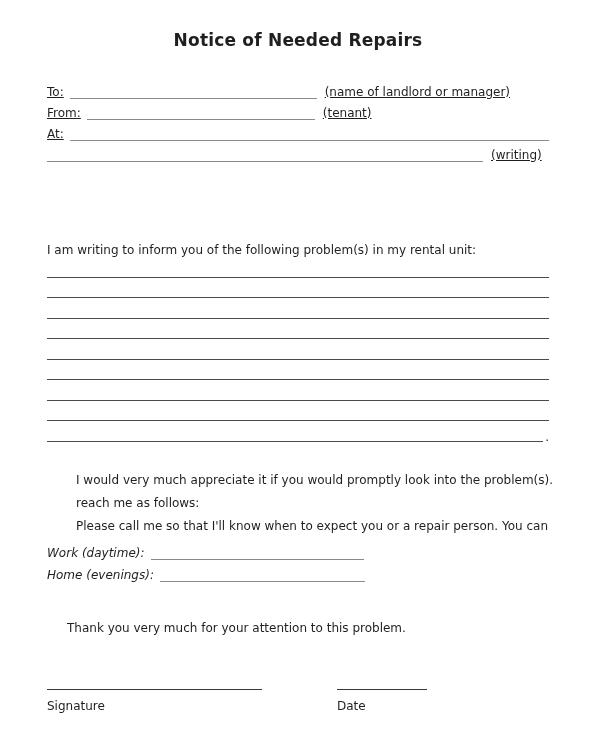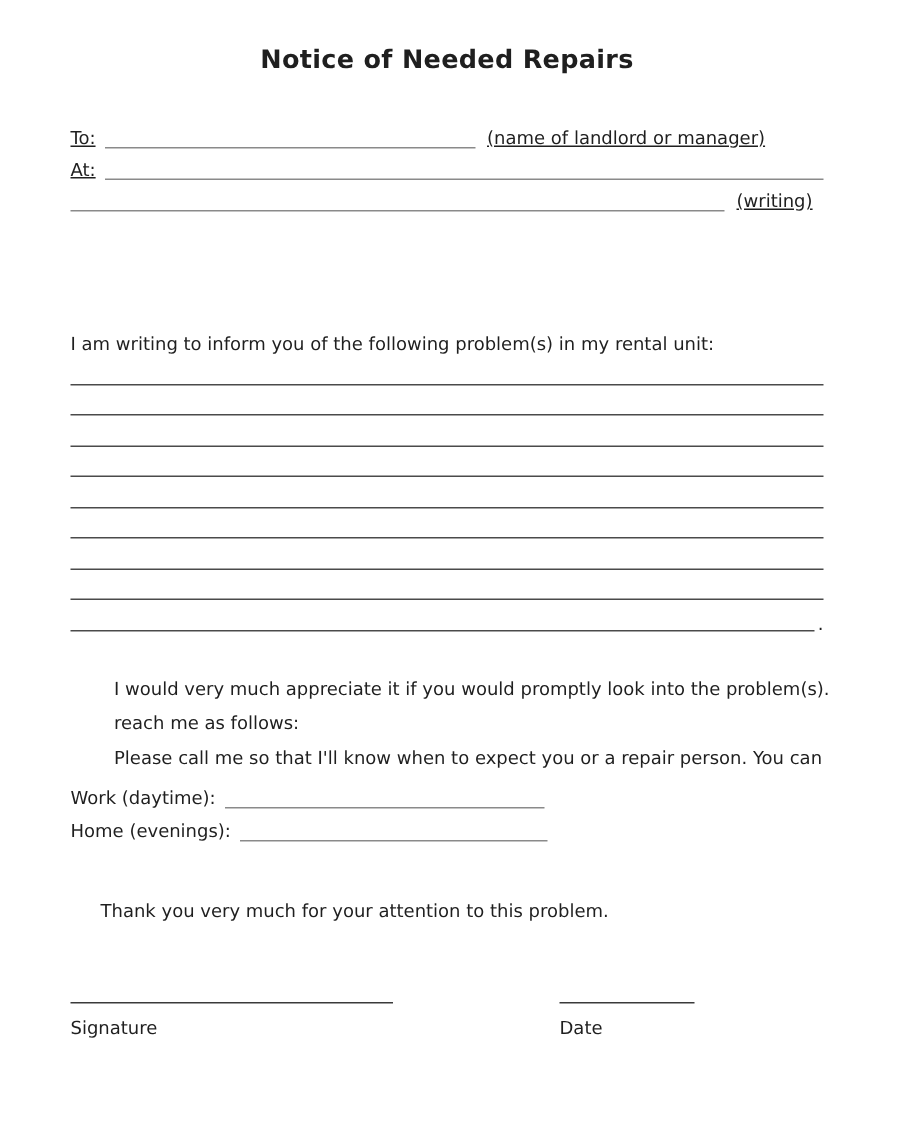--- a/index.html
+++ b/index.html
@@ -63,44 +63,50 @@
 
   .followup { margin-top: 27px; }
   .para-line { line-height: 23px; white-space: nowrap; margin-left: 29px; }
 
   .phone-row {
     display: flex;
     align-items: flex-end;
     height: 21px;
     margin-top: 1px;
     white-space: nowrap;
+    font-style: italic;
   }
   .work-blank { width: 213px; margin-left: 6px; }
   .home-blank { width: 205px; margin-left: 6px; }
 
   .closing { margin-top: 38px; line-height: 17px; white-space: nowrap; margin-left: 20px; }
 
-  .sig-block { margin-top: 40px; display: flex; gap: 36px; }
+  .sig-block { margin-top: 40px; display: flex; }
   .sig-col-signature { width: 215px; margin-right: 75px; }
   .sig-col-date { width: 90px; }
   .sig-line { height: 12px; border-bottom: 1.5px solid var(--signature-line); }
   .sig-label { margin-top: 8px; line-height: 16px; }
 </style>
 </head>
 <body>
 
 <div class="page">
 
   <h1 class="title">Notice of Needed Repairs</h1>
 
   <div class="fields">
     <div class="field-row">
       <span class="label">To:</span>
       <span class="blank to-blank"></span>
       <span class="hint">(name of landlord or manager)</span>
+    </div>
+    <div class="field-row">
+      <span class="label">From:</span>
+      <span class="blank from-blank"></span>
+      <span class="hint">(tenant)</span>
     </div>
     <div class="field-row">
       <span class="label">At:</span>
       <span class="blank at-blank"></span>
     </div>
     <div class="field-row">
       <span class="blank address-blank"></span>
       <span class="hint">(writing)</span>
     </div>
   </div>

